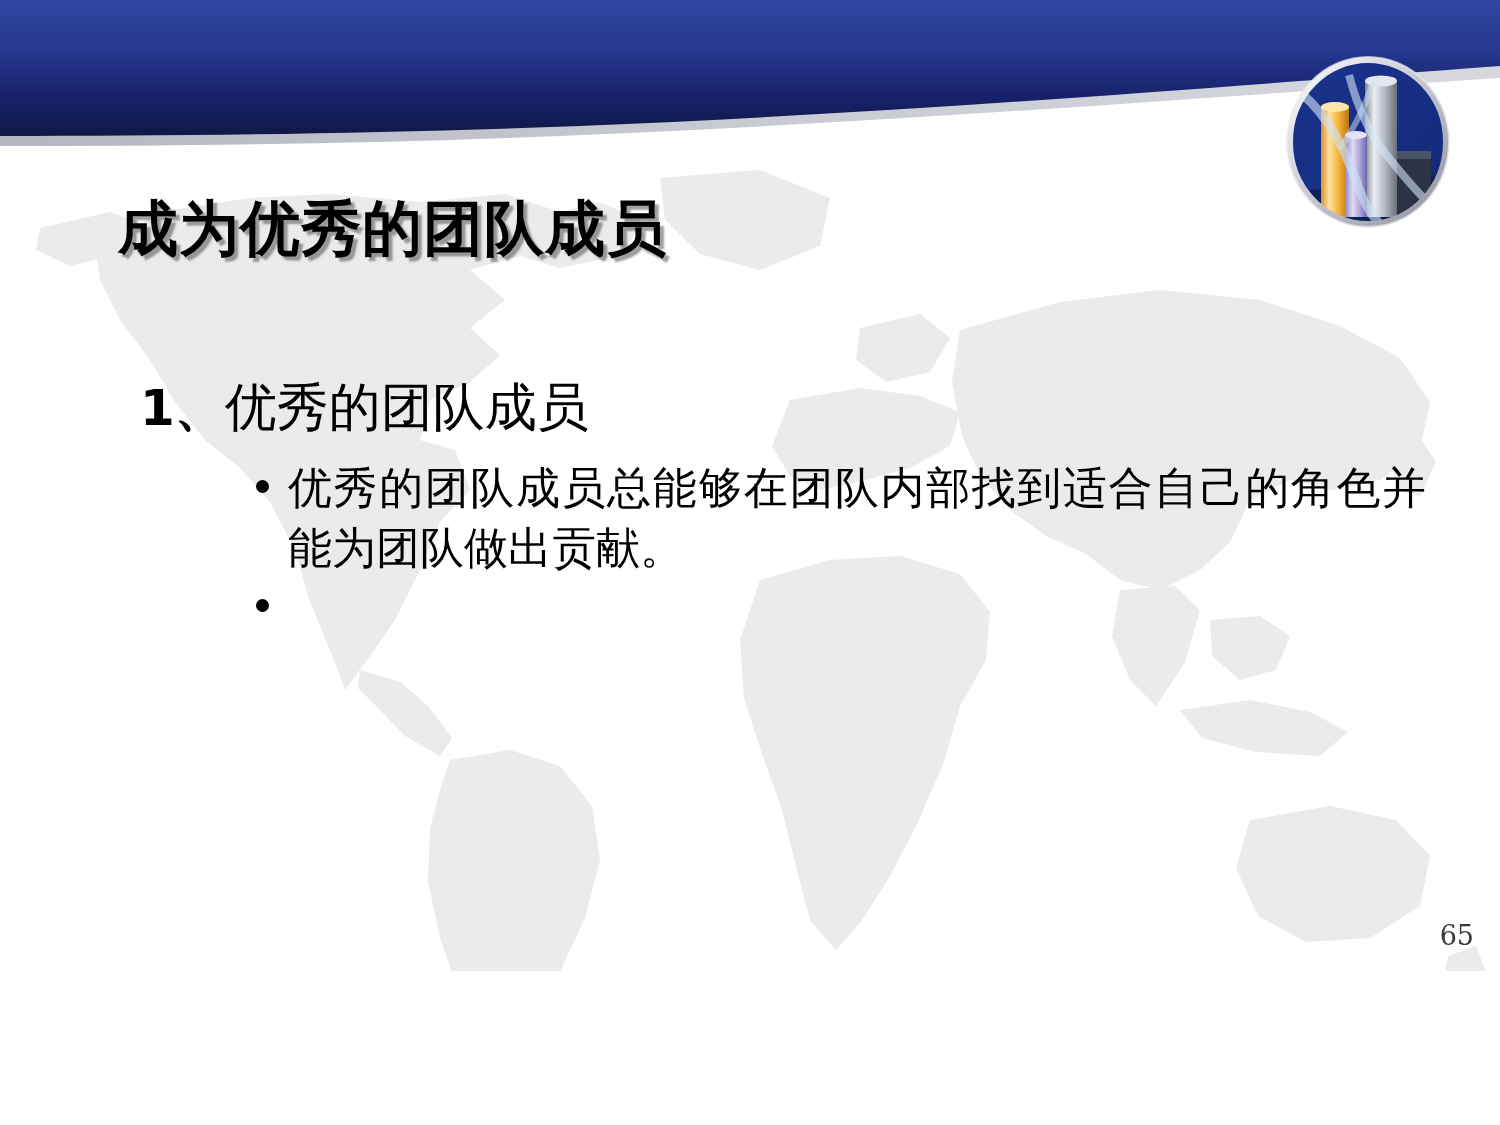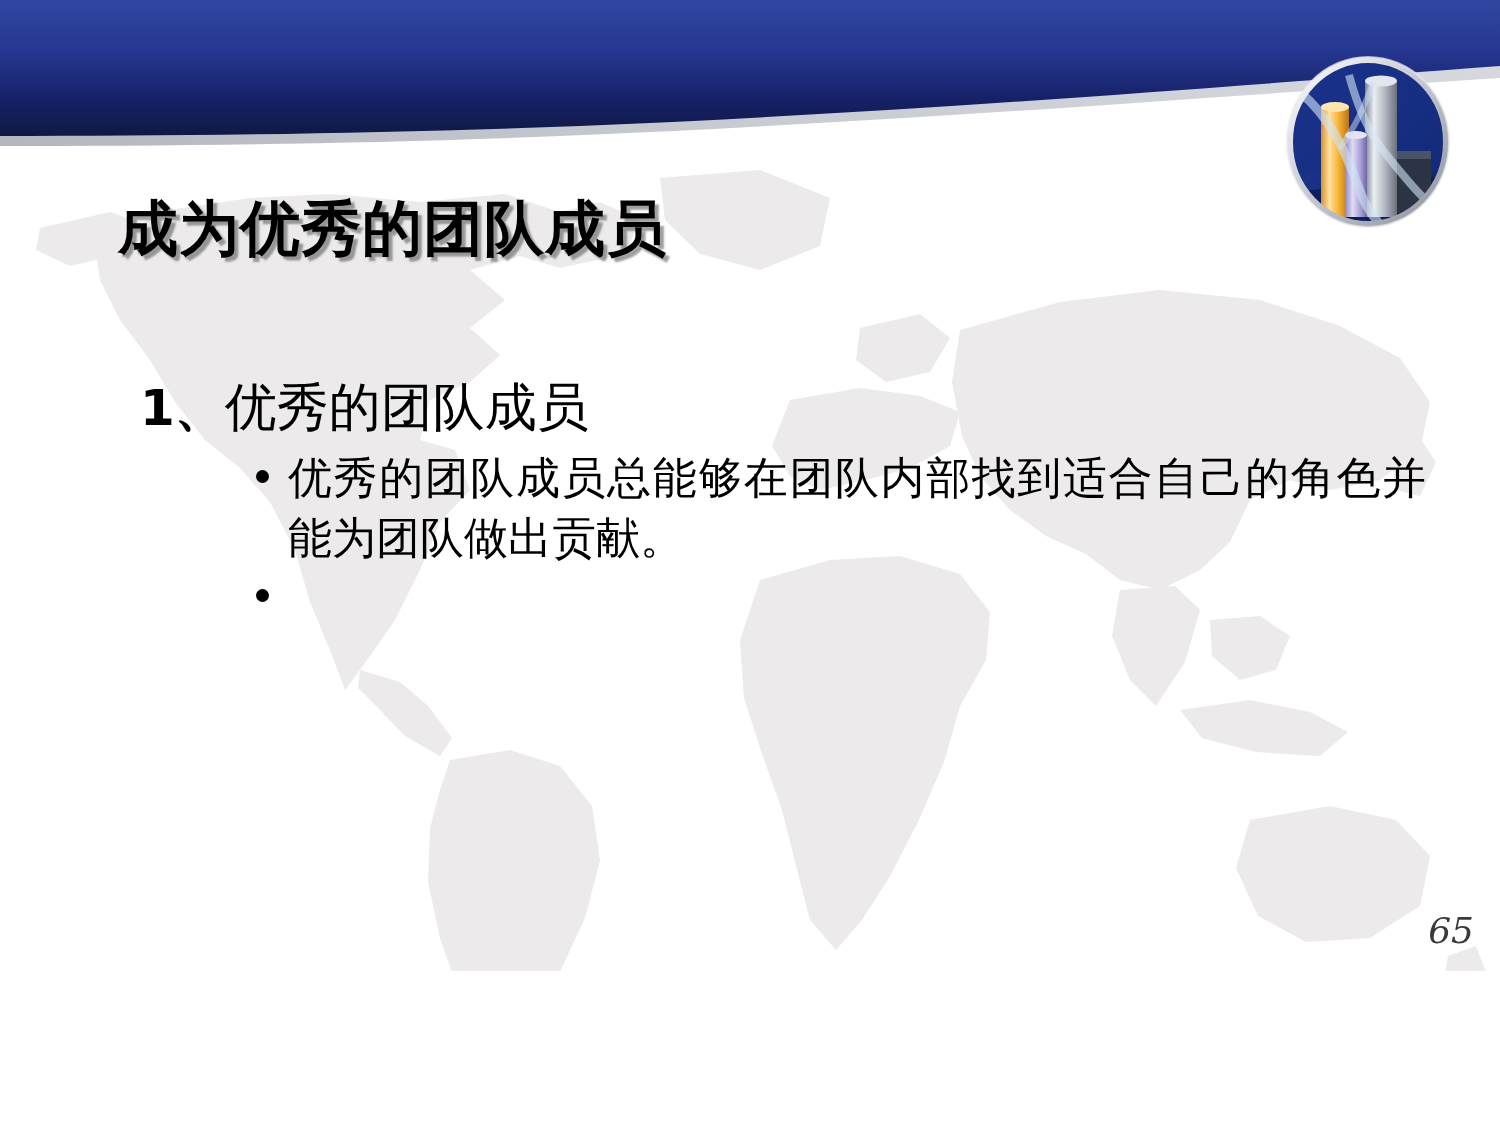--- a/index.html
+++ b/index.html
@@ -77,21 +77,21 @@
     line-height: 1.12;
     color: #000000;
     white-space: nowrap;
   }
   .level1 .num {
     font-family: "DejaVu Sans", "Liberation Sans", sans-serif;
     font-weight: bold;
     font-size: 50px;
   }
   .bullets {
-    margin: 12px 0 0 0;
+    margin: 22px 0 0 0;
     padding: 0;
     list-style: none;
   }
   .bullet {
     position: relative;
     margin-left: 252px;
     margin-right: 74px;
     padding-left: 36px;
     font-family: "DejaVu Serif", "Liberation Serif", serif;
     font-size: 44px;
@@ -137,23 +137,22 @@
     letter-spacing: 4px;
     color: #000000;
   }
 
   
   #pagenum {
     position: absolute;
     right: 26px;
     bottom: 20px;
     font-family: "DejaVu Serif", "Liberation Serif", serif;
-    font-size: 36px;
+    font-size: 27px;
     color: #3a3a3a;
-    font-style: italic;
   }
 </style>
 </head>
 <body>
 
 <div id="slide">
 
   <svg id="worldmap" viewBox="0 0 1500 930" preserveAspectRatio="none" aria-hidden="true">
     <g fill="#eceaea">
 

